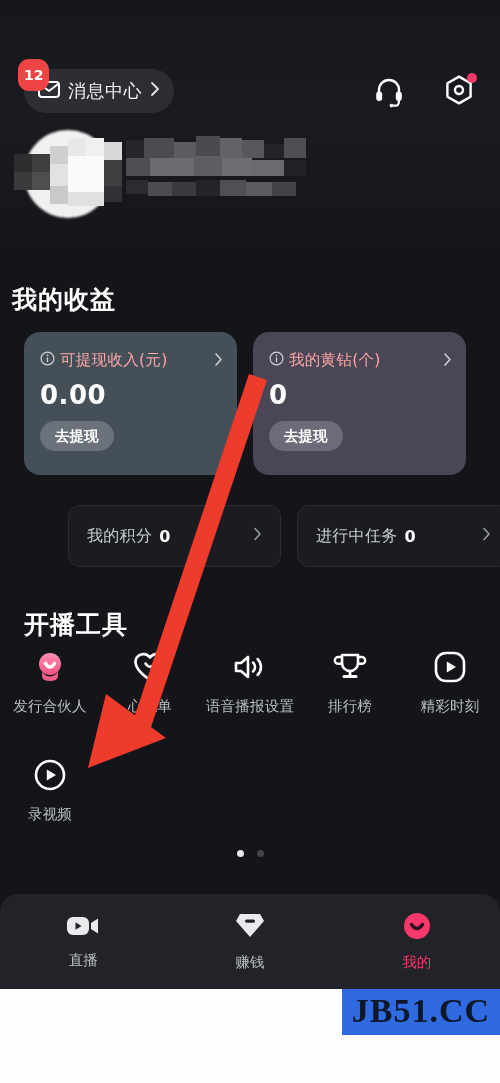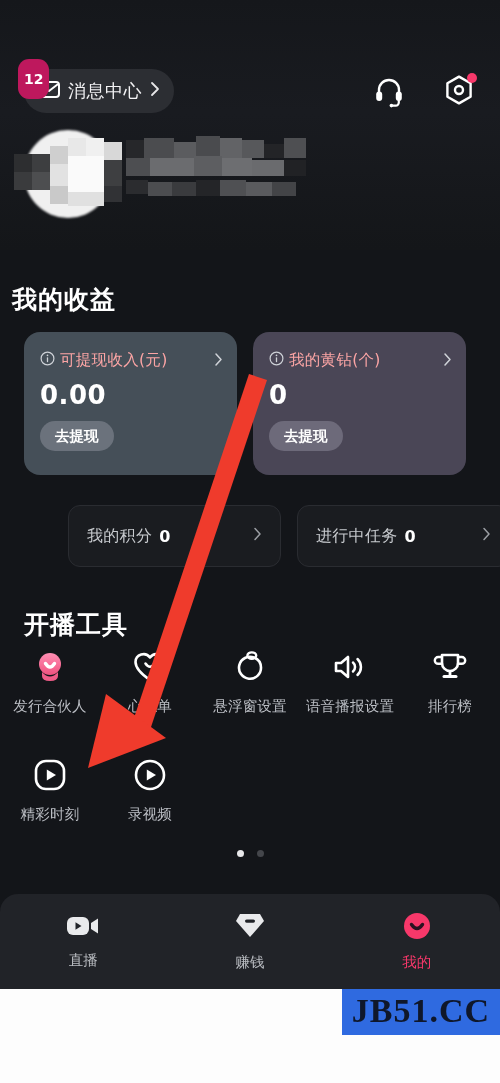--- a/index.html
+++ b/index.html
@@ -30,22 +30,22 @@
     position:relative;
     display:flex; align-items:center; gap:8px;
     height:44px; padding:0 14px 0 14px;
     background:#2c2e33; border-radius:22px;
   }
   .msg-pill .label {
     color:#f2f2f4; font-size:18px; letter-spacing:.5px;
   }
   .msg-badge {
     position:absolute; left:-6px; top:-10px;
-    min-width:30px; height:40px; padding:0 6px;
-    background:#be185d; border-radius:11px;
+    min-width:30px; height:32px; padding:0 6px;
+    background:#ef4444; border-radius:11px;
     color:#fff; font-size:14px; font-weight:bold;
     display:flex; align-items:center; justify-content:center;
   }
   .hdr-icons { display:flex; align-items:center; gap:36px; }
   .hdr-ico { position:relative; width:34px; height:34px; }
   .red-dot {
     position:absolute; right:-1px; top:-1px;
     width:10px; height:10px; border-radius:50%;
     background:#f7386a;
   }
@@ -323,29 +323,20 @@
       <div class="tool-ico">
         <svg width="34" height="32" viewBox="0 0 34 32">
           <path d="M17 29 C6 21.5 2.5 16 2.5 11 A8 8 0 0 1 17 6.5 A8 8 0 0 1 31.5 11 C31.5 16 28 21.5 17 29 Z" fill="none" stroke="#ffffff" stroke-width="2.6" stroke-linejoin="round"></path>
           <path d="M12.5 12.5 q4.5 6.5 9 0" fill="none" stroke="#ffffff" stroke-width="2.6" stroke-linecap="round"></path>
         </svg>
       </div>
       <span class="tool-label">心愿单</span>
     </div>
 
 
-    <div class="tool">
-      <div class="tool-ico">
-        <svg width="34" height="32" viewBox="0 0 34 32">
-          <path d="M21 6.5 A11 11 0 1 0 28 16.5 A11 11 0 0 0 21 6.5" fill="none" stroke="#ffffff" stroke-width="2.6" stroke-linecap="round"></path>
-          <ellipse cx="18.8" cy="4.6" rx="4.4" ry="3.2" fill="none" stroke="#ffffff" stroke-width="2.4"></ellipse>
-        </svg>
-      </div>
-      <span class="tool-label">悬浮窗设置</span>
-    </div>
 
     <div class="tool">
       <div class="tool-ico">
         <svg width="34" height="28" viewBox="0 0 34 28">
           <path d="M3 10 H8 L15 4 V24 L8 18 H3 Z" fill="none" stroke="#ffffff" stroke-width="2.6" stroke-linejoin="round"></path>
           <path d="M20 9.5 a6 6 0 0 1 0 9" fill="none" stroke="#ffffff" stroke-width="2.5" stroke-linecap="round"></path>
           <path d="M24.5 6 a11 11 0 0 1 0 16" fill="none" stroke="#ffffff" stroke-width="2.5" stroke-linecap="round"></path>
         </svg>
       </div>
       <span class="tool-label">语音播报设置</span>

